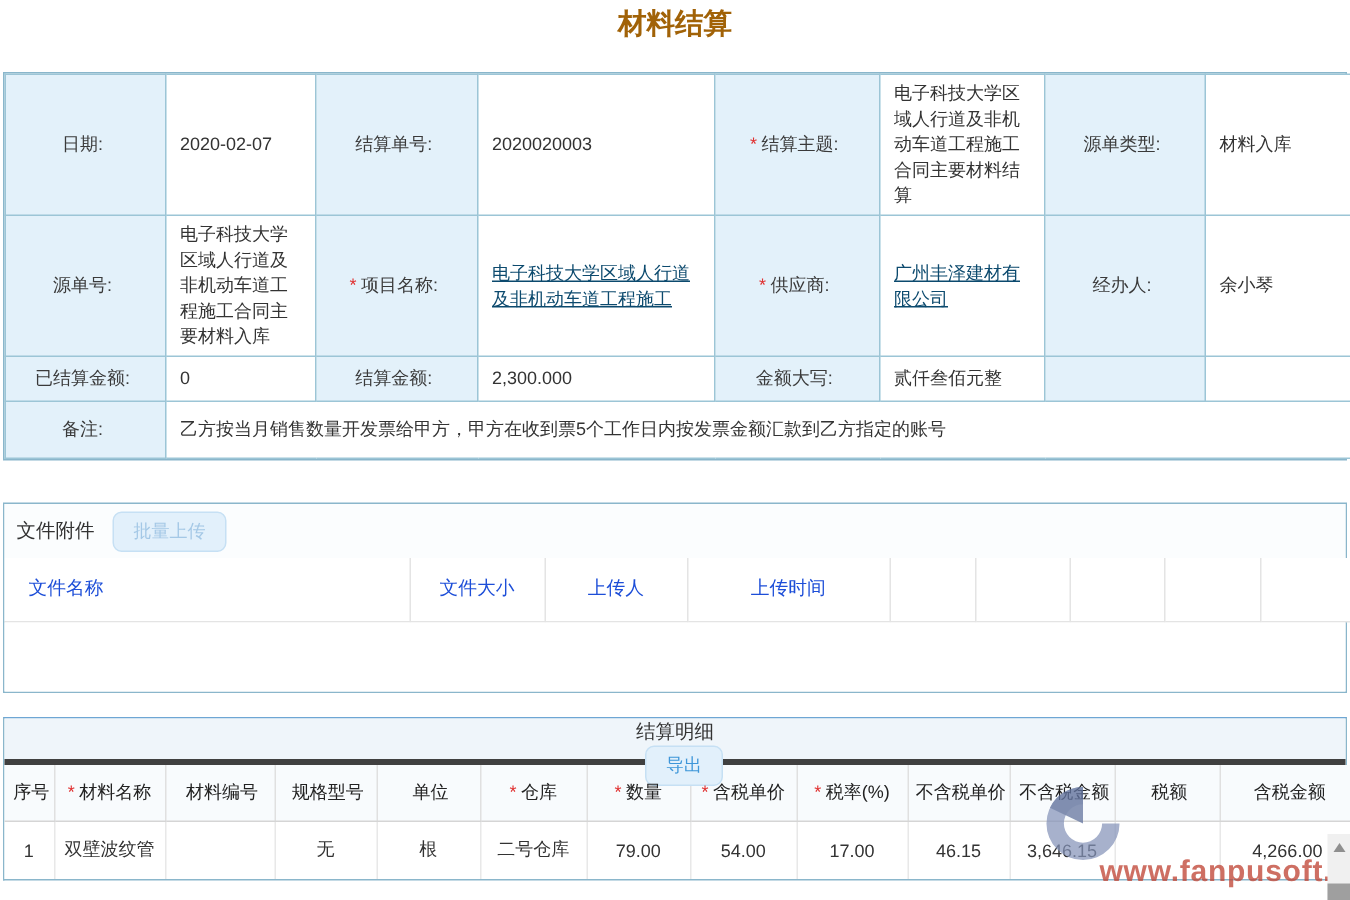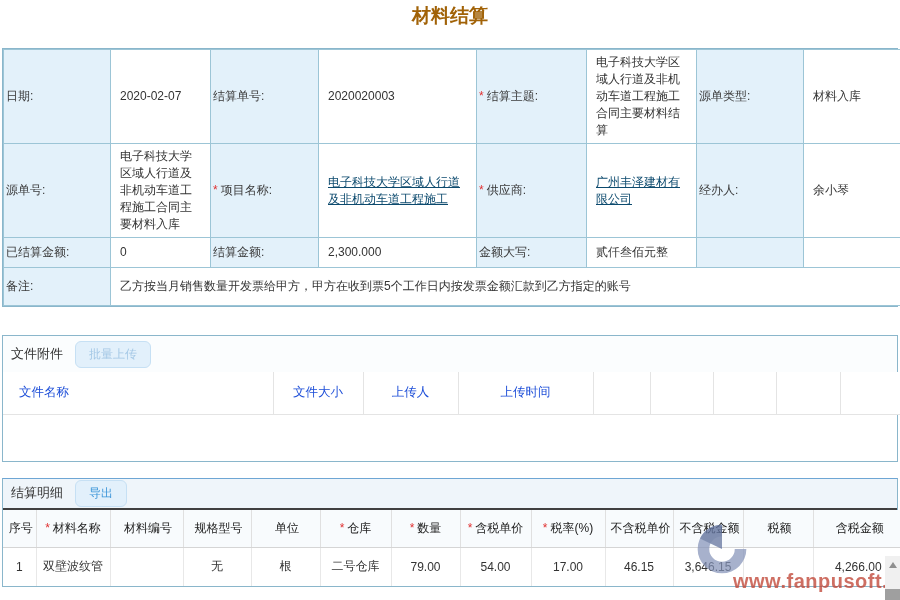--- a/index.html
+++ b/index.html
@@ -28,21 +28,21 @@
     display: flex;
     align-items: center;
     padding: 0 8px;
     font-size: 13px;
     color: #333;
     background: #f3f9fd;
   }
   .panel-basic .panel-head { height: 27px; }
   .panel-att .panel-head { height: 36px; background: #fbfdfe; }
   .panel-det { border-top-color: #6ea6d4; margin-top: 16px; }
-  .panel-det .panel-head { height: 31px; background: #eff5fa; border-bottom: 2px solid #404040; }
+  .panel-det .panel-head { height: 31px; background: #eff5fa; border-bottom: 4px solid #404040; flex-direction: column; }
   .panel-att { margin-top: 28px; }
 
   .soft-btn {
     margin-left: 12px;
     padding: 4px 13px;
     font-size: 12px;
     border-radius: 6px;
     background: #e2f0fb;
     border: 1px solid #c6e0f4;
     cursor: pointer;
@@ -56,21 +56,21 @@
   
   .info-table td {
     border: 1px solid #9cc5d6;
     font-size: 12px;
     line-height: 17px;
     vertical-align: middle;
     word-break: break-all;
   }
   .info-table td.lbl {
     background: #e3f1fa;
-    text-align: left;
+    text-align: center;
     padding: 2px 6px 2px 2px;
     color: #3a3a3a;
     white-space: nowrap;
   }
   .info-table td.val { background: #fff; padding: 4px 9px; text-align: left; }
   .req { color: #e03131; margin-right: 3px; }
   a.cell-link { color: #0c4a6e; text-decoration: underline; }
 
   
   .att-table th {

